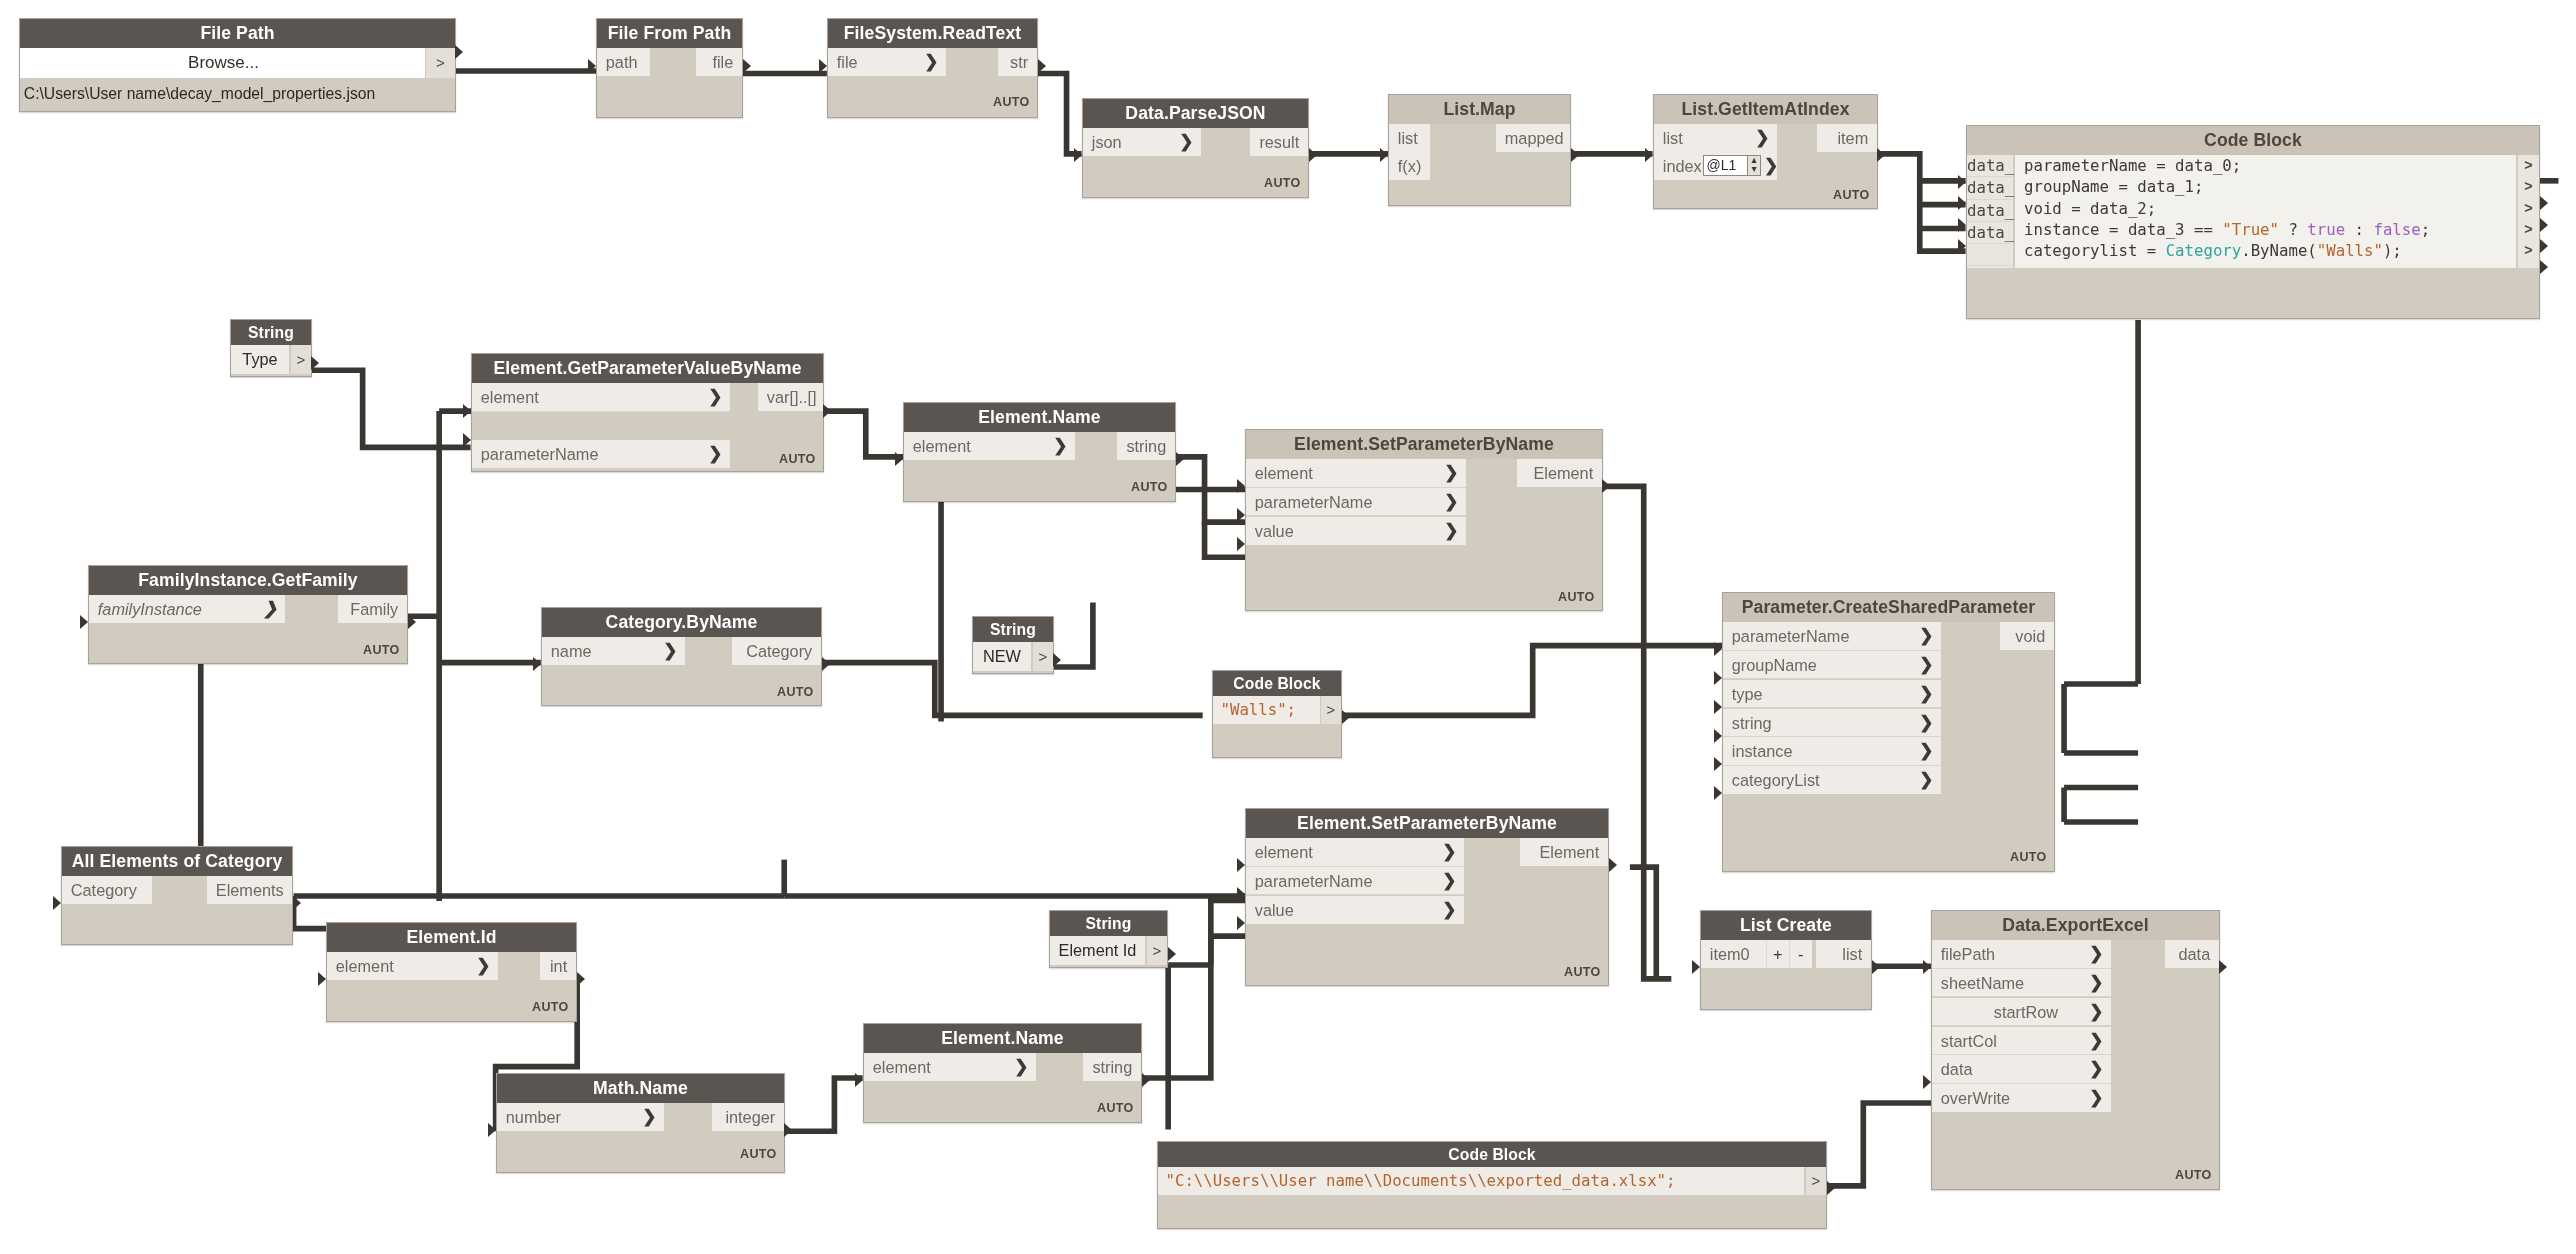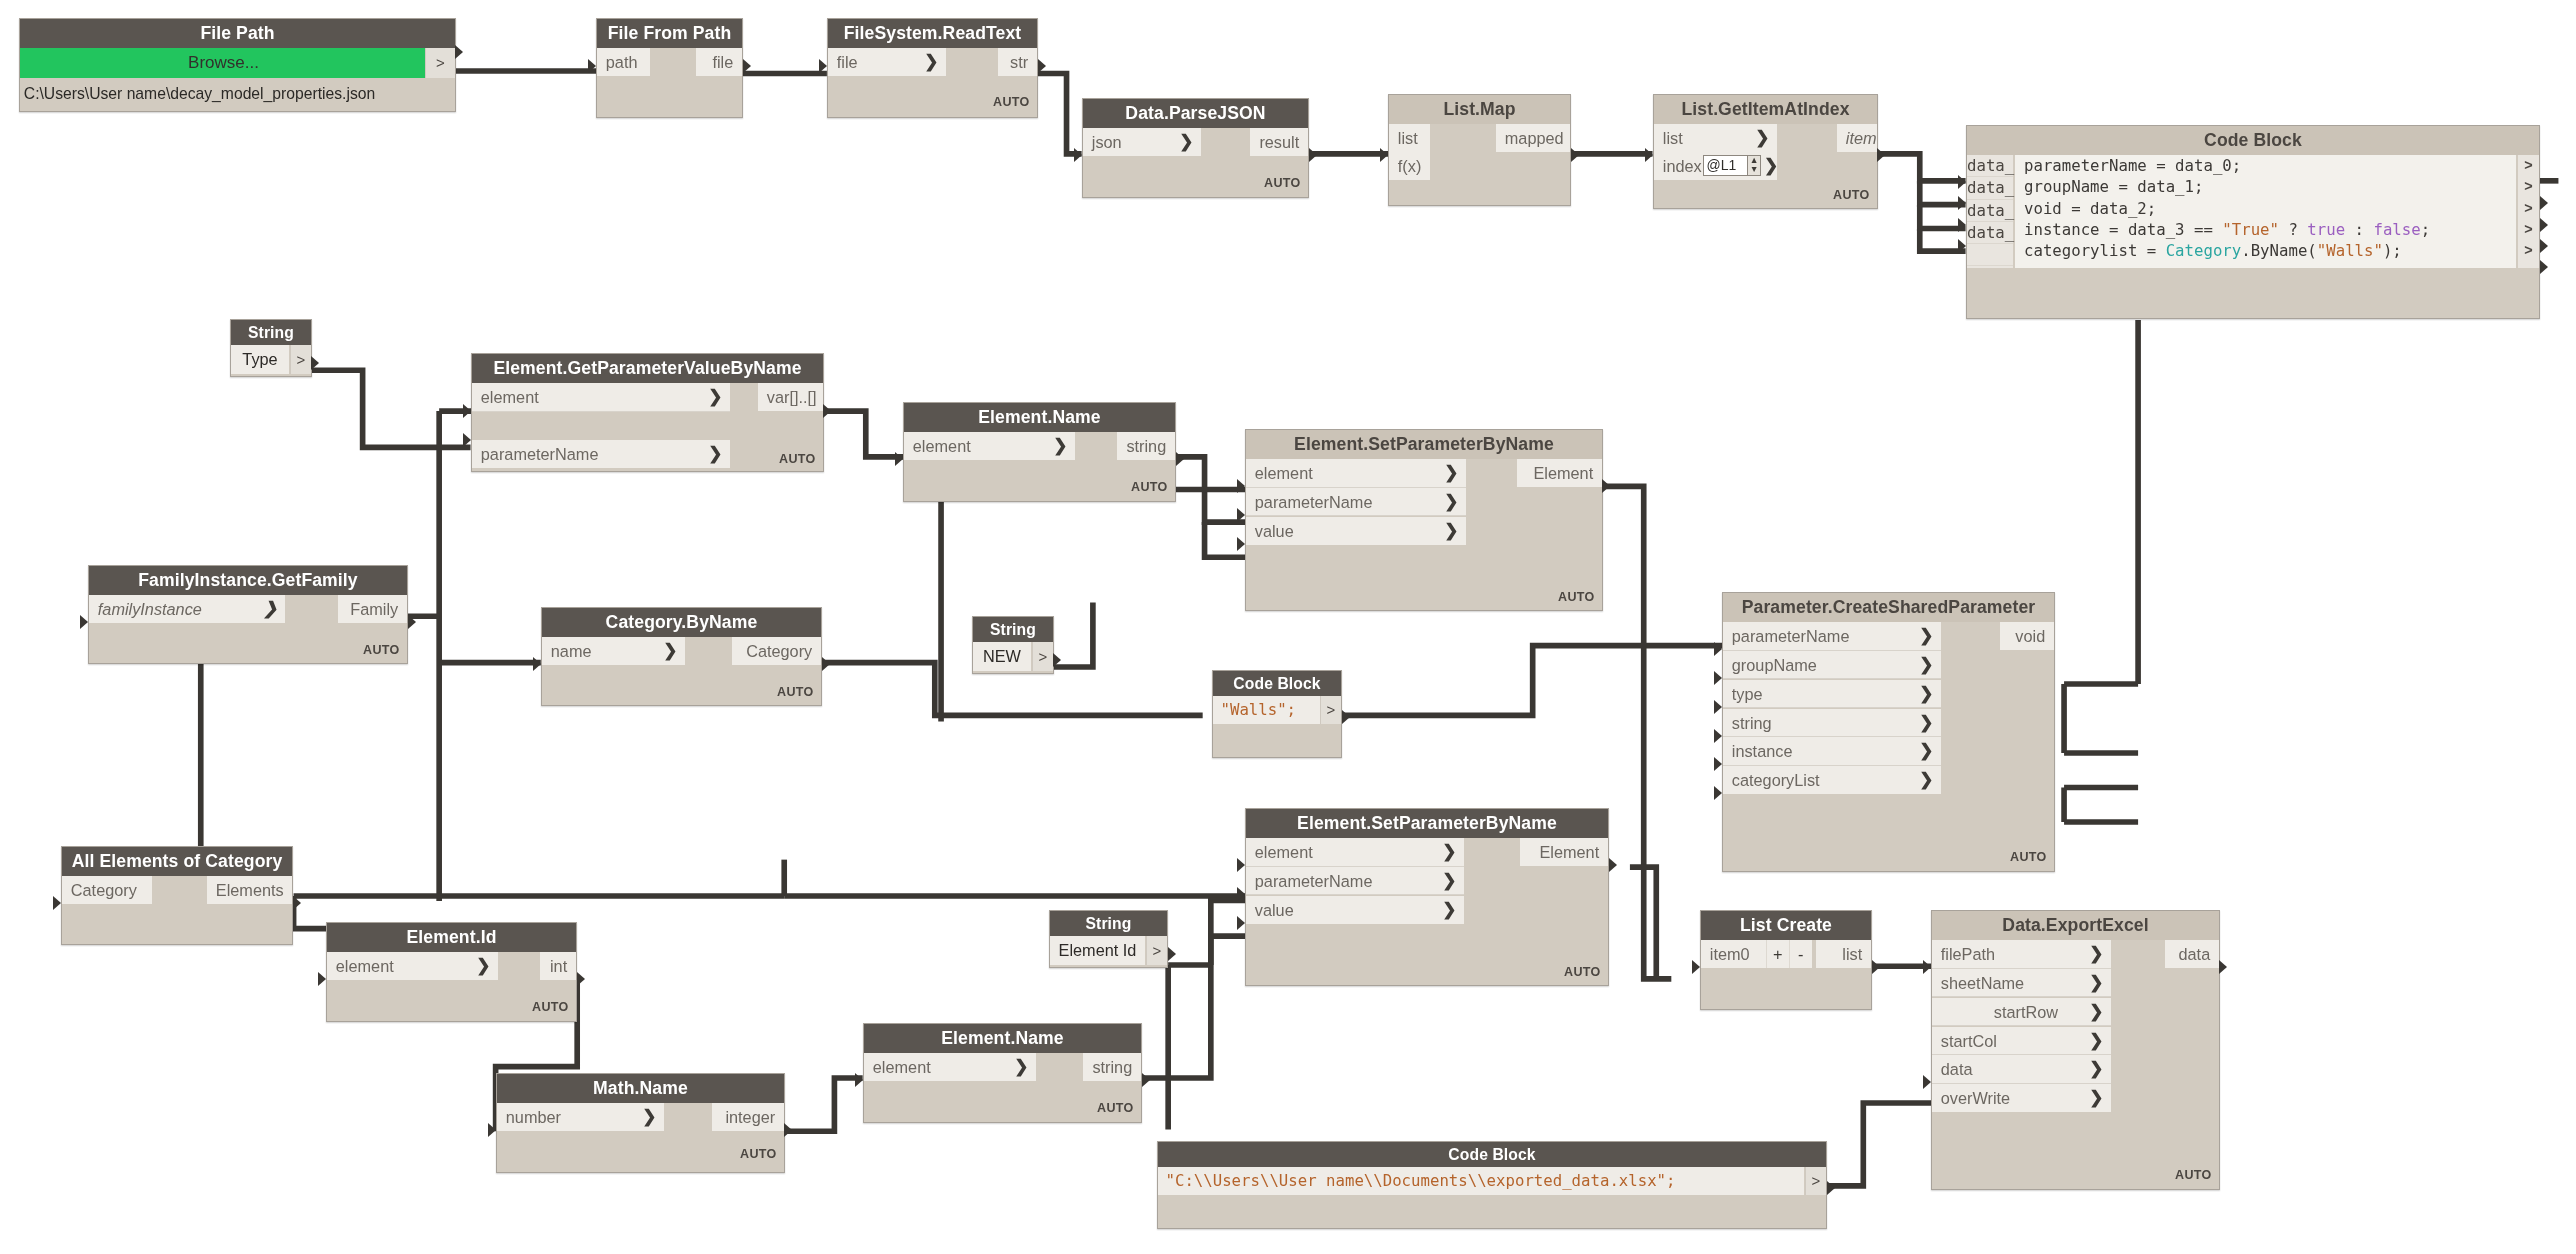--- a/index.html
+++ b/index.html
@@ -63,21 +63,21 @@
   }
   .arrowbox{
     position:absolute;right:0;top:0;height:28px;line-height:28px;width:21.3px;
     background:#e3dfd8;color:#4b4641;font-size:15px;text-align:center;
     border-left:1.3px solid #cfc9c0;box-sizing:border-box;
   }
 
   
   .fp-browse{
     position:absolute;left:0;top:0;height:30px;line-height:30px;
-    background:#22c55e;color:#32302c;font-size:17px;text-align:center;
+    background:#ffffff;color:#32302c;font-size:17px;text-align:center;
   }
   .fp-path{
     position:absolute;left:0;height:29px;line-height:29px;
     background:#d2cbc0;color:#2b2926;font-size:15.7px;padding-left:3.8px;
     box-sizing:border-box;white-space:nowrap;
   }
 
   
   .cb-gut{
     position:absolute;left:0;top:0;width:46px;
@@ -266,21 +266,21 @@
   </div>
 
   <div class="node light" style="left:1653px;top:94px;width:225px;height:115px;">
     <div class="hdr">List.GetItemAtIndex</div>
     <div class="body" style="height:84px;">
       <div class="prow">
         <div class="pin" style="width:123px;">
           <span>list</span>
           <span class="car">❯</span>
         </div>
-        <div class="pout" style="width:40px;font-style:italic;">item</div>
+        <div class="pout" style="width:60px;">item</div>
       </div>
       <div class="prow">
         <div class="pin noarrow" style="width:123px;">
           <span>index</span>
         </div>
         <div class="spin" style="left:49px;top:3.1px;">@L1</div>
         <div class="spinbtns" style="left:93px;top:3.1px;">
           <i>▲</i>
           <i>▼</i>
         </div>

